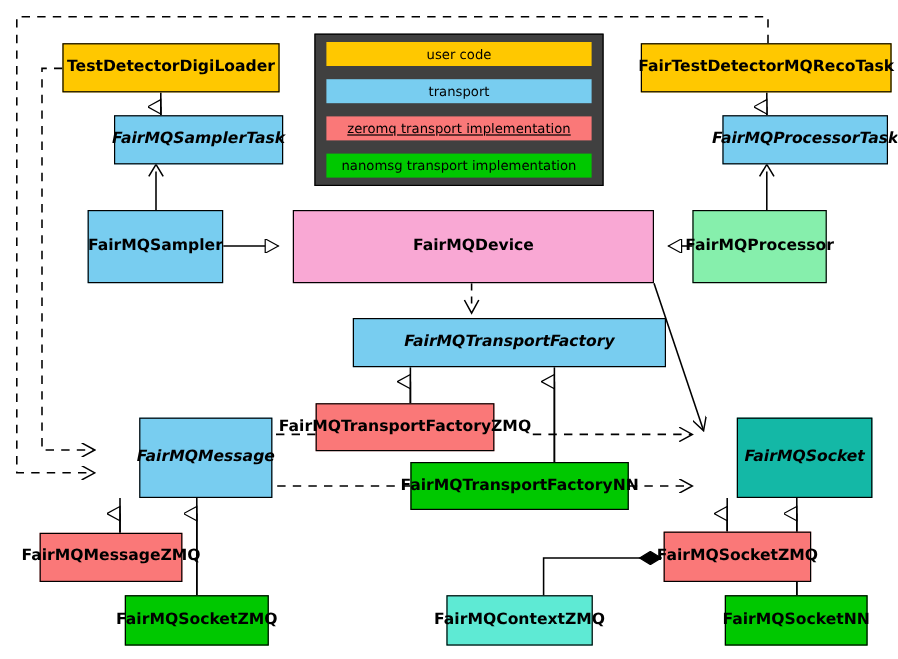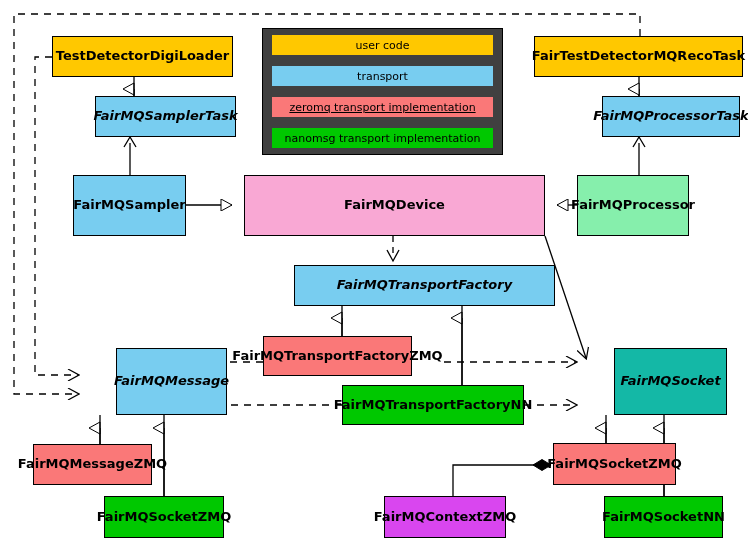--- a/index.html
+++ b/index.html
@@ -174,17 +174,17 @@
       <div class="node abstract" style="left: 570px; top: 96px; width: 138px; height: 41px; background: rgb(120, 205, 240);">FairMQProcessorTask</div>
       <div class="node" style="left: 534px; top: 36px; width: 209px; height: 41px; background: rgb(255, 200, 0);">FairTestDetectorMQRecoTask</div>
       <div class="node abstract" style="left: 262px; top: 265px; width: 261px; height: 41px; background: rgb(120, 205, 240);">FairMQTransportFactory</div>
       <div class="node" style="left: 263px; top: 336px; width: 149px; height: 40px; background: rgb(250, 120, 120);">FairMQTransportFactoryZMQ</div>
       <div class="node" style="left: 342px; top: 385px; width: 182px; height: 40px; background: rgb(0, 200, 0);">FairMQTransportFactoryNN</div>
       <div class="node abstract" style="left: 84px; top: 348px; width: 111px; height: 67px; background: rgb(120, 205, 240);">FairMQMessage</div>
       <div class="node abstract" style="left: 582px; top: 348px; width: 113px; height: 67px; background: #14b8a6;">FairMQSocket</div>
       <div class="node" style="left: 33px; top: 444px; width: 119px; height: 41px; background: rgb(250, 120, 120);">FairMQMessageZMQ</div>
       <div class="node" style="left: 104px; top: 496px; width: 120px; height: 42px; background: rgb(0, 200, 0);">FairMQSocketZMQ</div>
       <div class="node" style="left: 553px; top: 443px; width: 123px; height: 42px; background: rgb(250, 120, 120);">FairMQSocketZMQ</div>
-      <div class="node" style="left: 384px; top: 496px; width: 122px; height: 42px; background: #d946ef;">FairMQContextZMQ</div>
+      <div class="node" style="left: 372px; top: 496px; width: 122px; height: 42px; background: #5eead4;">FairMQContextZMQ</div>
       <div class="node" style="left: 604px; top: 496px; width: 119px; height: 42px; background: rgb(0, 200, 0);">FairMQSocketNN</div>
     </div>
 
 </div>
 
 </body></html>

